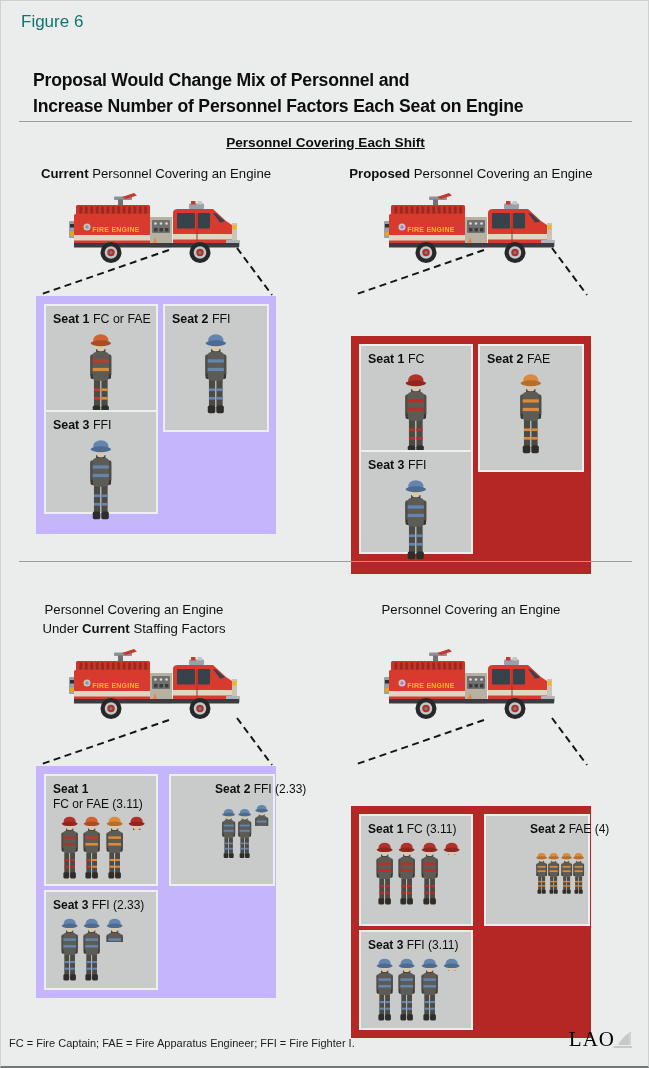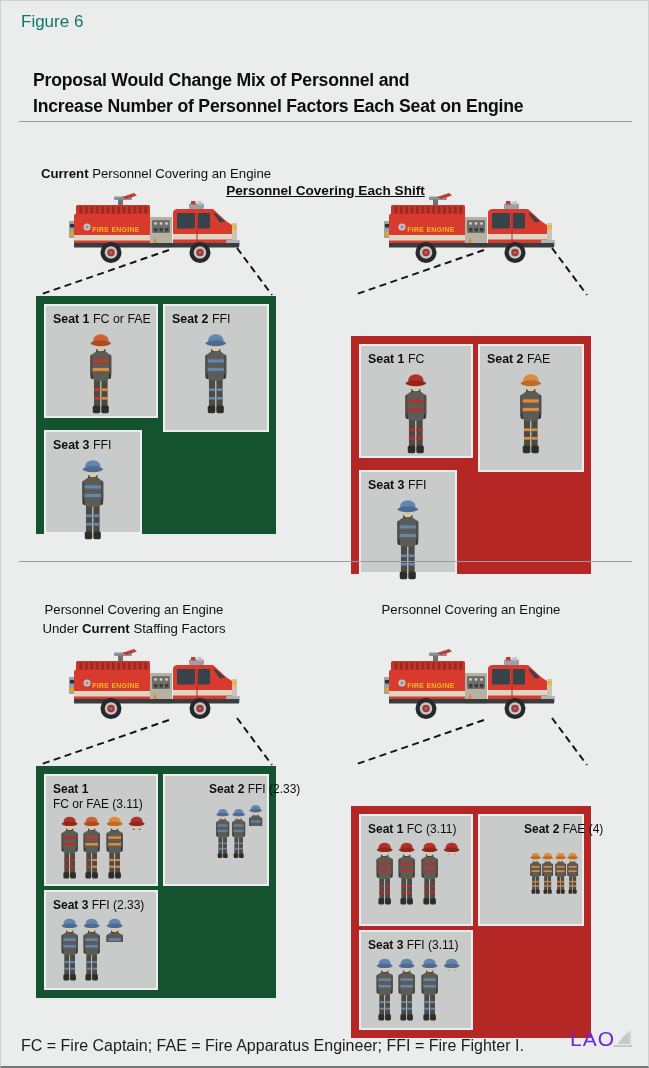--- a/index.html
+++ b/index.html
@@ -7,21 +7,21 @@
     position:relative;width:649px;height:1068px;background:#ebedec;
     font-family:"Liberation Sans",sans-serif;color:#111;overflow:hidden;
     border:1px solid #cfd1d0;border-bottom:2px solid #737775;box-sizing:border-box;
   }
   .fig-label{position:absolute;left:20px;top:11px;font-size:17px;color:#0f766e;}
   .title{position:absolute;left:32px;top:51px;font-size:17.6px;font-weight:700;line-height:1.45;letter-spacing:-0.2px;color:#0d0d0d;margin-top:16px;}
   .rule{position:absolute;left:18px;width:613px;height:0;border-top:1px solid #9b9e9d;}
   .rule-top{top:120px;}
   .rule-mid{top:560px;}
   .section-heading{position:absolute;left:0;width:649px;text-align:center;font-size:13.6px;font-weight:700;text-decoration:underline;color:#0d0d0d;}
-  .sh1{top:134px;margin-top:48px;}
+  .sh1{top:134px;}
   .sh2{top:574px;}
 
   .panel-group{position:absolute;width:240px;}
   .pg-left{left:35px;}
   .pg-right{left:350px;}
   .pg-s1{top:164px;height:369px;}
   .pg-s2{top:600px;height:397px;}
 
   .p-header{position:absolute;top:0;left:-20px;width:280px;text-align:center;font-size:13.2px;line-height:1.42;color:#101010;}
   .pg-s2.pg-left .p-header{margin-left:-22px;}
@@ -31,42 +31,42 @@
   .pg-s1 .truck{top:27px;}
   .pg-s2 .truck{top:47px;}
 
   .callout{position:absolute;left:0;width:240px;height:50px;}
   .pg-s1 .callout{top:82px;}
   .pg-s2 .callout{top:116px;}
 
   .panel-box{position:absolute;left:0;width:240px;}
   .pg-s1 .panel-box{top:131px;height:238px;}
   .pg-s2 .panel-box{top:165px;height:232px;}
-  .theme-current{background:#14532d;}
+  .theme-current{background:#c4b5fd;}
   .theme-proposed{background:#b42725;margin-top:40px;}
 
   .seat{position:absolute;background:#c9cbca;border:2px solid #edeeee;box-sizing:border-box;padding:6px 7px 0 7px;}
   .pg-s1 .seat-0{left:8px;top:8px;width:114px;height:114px;}
   .pg-s1 .seat-1{left:127px;top:8px;width:106px;height:128px;}
-  .pg-s1 .seat-2{left:8px;top:134px;width:98px;height:104px;}
+  .pg-s1 .seat-2{left:8px;top:114px;width:114px;height:104px;}
   .pg-s2 .seat-0{left:8px;top:8px;width:114px;height:112px;}
-  .pg-s2 .seat-1{left:127px;top:8px;width:106px;height:112px;padding-left:44px;}
+  .pg-s2 .seat-1{left:133px;top:8px;width:106px;height:112px;padding-left:44px;}
   .pg-s2 .seat-2{left:8px;top:124px;width:114px;height:100px;}
 
   .seat-label{font-size:12.4px;line-height:1.22;white-space:nowrap;color:#0e0e0e;}
   .pg-s2 .seat-label{font-size:12px;}
   .seat-label b{font-weight:700;}
 
   .figs{display:flex;align-items:flex-start;}
   .pg-s1 .figs{justify-content:center;margin-top:5px;}
   .pg-s2 .figs{justify-content:flex-start;margin-top:4px;padding-left:2px;}
   .pg-s2 .figs svg{margin-right:-7px;}
 
-  .footnote{position:absolute;left:20px;top:1036px;font-size:16px;color:#1c1c1c;}
-  .logo{position:absolute;right:14px;top:1026px;font-family:Liberation Sans, sans-serif;font-size:21px;color:#6d28d9;display:flex;align-items:center;letter-spacing:1px;}
+  .footnote{position:absolute;left:8px;top:1036px;font-size:11px;color:#1c1c1c;}
+  .logo{position:absolute;right:14px;top:1026px;font-family:Liberation Serif, serif;font-size:21px;color:#000000;display:flex;align-items:center;letter-spacing:1px;}
   .logo svg{margin-left:-3px;}
 </style>
 </head>
 <body>
 
 <div id="page">
   <div class="fig-label">Figure 6</div>
   <div class="title">
     <div>Proposal Would Change Mix of Personnel and</div>
     <div>Increase Number of Personnel Factors Each Seat on Engine</div>
@@ -221,20 +221,23 @@
     <rect x="12.5" y="32" width="19" height="3.8" fill="#6385ae"></rect>
     <rect x="12.5" y="42" width="19" height="3.8" fill="#6385ae"></rect>
     <ellipse cx="22" cy="9.5" rx="9" ry="7" fill="#6385ae"></ellipse>
     <ellipse cx="22" cy="13.2" rx="12" ry="3.4" fill="#4d6b91"></ellipse>
   </svg>
           </div>
   </div>
       </div>
     </div>
   <div class="panel-group pg-s1 pg-right">
+      <div class="p-header">
+        <div><b>Proposed</b> Personnel Covering an Engine</div>
+      </div>
       <div class="truck"><svg viewBox="0 0 360 154" width="180" height="77">
     <rect x="96" y="9" width="36" height="7" rx="2" fill="#8d9196"></rect>
     <path d="M112 10 L136 2 L142 7 L120 14 Z" fill="#c23b2e"></path>
     <rect x="104" y="15" width="10" height="12" fill="#6e7276"></rect>
     <rect x="20" y="26" width="148" height="21" rx="3" fill="#c8352b"></rect>
           <rect x="27" y="29" width="5.6" height="14" fill="#9a281f"></rect>
           <rect x="37.8" y="29" width="5.6" height="14" fill="#9a281f"></rect>
           <rect x="48.6" y="29" width="5.6" height="14" fill="#9a281f"></rect>
           <rect x="59.400000000000006" y="29" width="5.6" height="14" fill="#9a281f"></rect>
           <rect x="70.2" y="29" width="5.6" height="14" fill="#9a281f"></rect>

